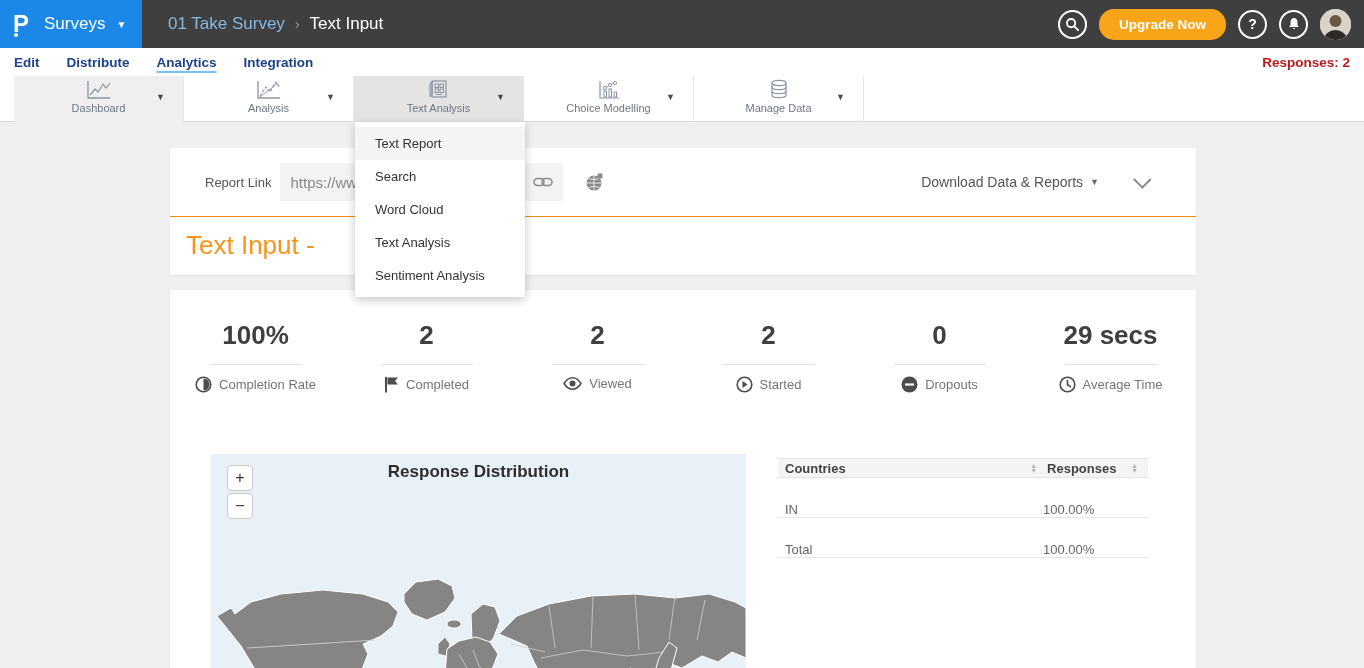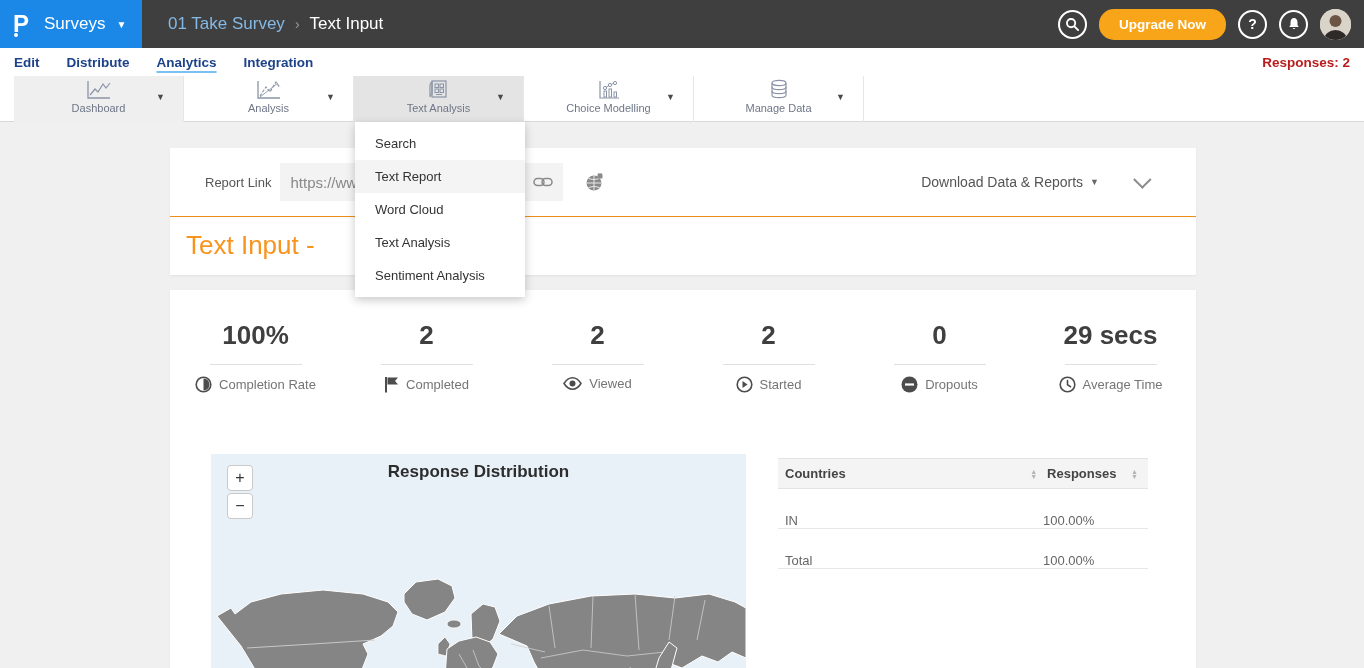--- a/index.html
+++ b/index.html
@@ -67,21 +67,21 @@
   .stat-label { font-size:13px; color:#757575; }
   .sicon { display:flex; }
   
   .map-box { position:absolute; left:41px; top:164px; width:535px; height:256px; background:#e9f1f8; }
   .map-title { text-align:center; font-size:17px; font-weight:bold; color:#2d2d2d; padding-top:8px; }
   .map-zoom { position:absolute; left:16px; top:11px; display:flex; flex-direction:column; gap:2px; }
   .map-zoom button { width:26px; height:26px; background:#fff; border:1px solid #c9c9c9; border-radius:4px; font-size:16px; color:#333; cursor:pointer; font-family:"Liberation Sans",sans-serif; line-height:1; }
   .map-svg { position:absolute; left:0; top:100px; }
   
   .ctable { position:absolute; left:608px; top:168px; width:370px; font-size:13px; }
-  .ct-header { height:31px; background:#f4f4f4; border-top:1px solid #e3e3e3; border-bottom:1px solid #e3e3e3; display:flex; align-items:center; padding:0 10px 0 7px; font-weight:bold; color:#444; }
+  .ct-header { height:20px; background:#f4f4f4; border-top:1px solid #e3e3e3; border-bottom:1px solid #e3e3e3; display:flex; align-items:center; padding:0 10px 0 7px; font-weight:bold; color:#444; }
   .ct-h-name { flex:1; }
   .ct-h-resp { width:78px; }
   .sort-icon { display:flex; flex-direction:column; line-height:5px; font-size:7px; color:#b3b3b3; margin:0 10px 0 6px; cursor:pointer; }
   .sort-icon.last { margin-right:0; }
   .ct-row { height:40px; display:flex; align-items:flex-end; padding:0 10px 0 7px; border-bottom:1px solid #e7e7e7; color:#666; }
   .ct-name { flex:1; }
   .ct-val { width:95px; }
   svg { display:block; }
 </style>
 </head>
@@ -193,22 +193,22 @@
           <path d="M4 4 v12 c0 1.4 3.1 2.6 7 2.6 s7-1.2 7-2.6 V4" fill="none" stroke="#8b94a6" stroke-width="1.2"></path>
           <path d="M4 8 c0 1.4 3.1 2.6 7 2.6 s7-1.2 7-2.6 M4 12 c0 1.4 3.1 2.6 7 2.6 s7-1.2 7-2.6" fill="none" stroke="#8b94a6" stroke-width="1.2"></path>
         </svg>
     </span>
     <span class="tlabel">Manage Data</span>
     <span class="tcaret">▼</span>
   </div>
 </div>
 
 <div class="dropdown">
+  <div class="dd-item hovered">Text Report</div>
   <div class="dd-item">Search</div>
-  <div class="dd-item hovered">Text Report</div>
   <div class="dd-item">Word Cloud</div>
   <div class="dd-item">Text Analysis</div>
   <div class="dd-item">Sentiment Analysis</div>
 </div>
 
 <div class="panel report-panel">
   <span class="rl-label">Report Link</span>
   <div class="rl-input">
     <span class="rl-url">https://ww</span>
     <svg width="20" height="12" viewBox="0 0 20 12">

